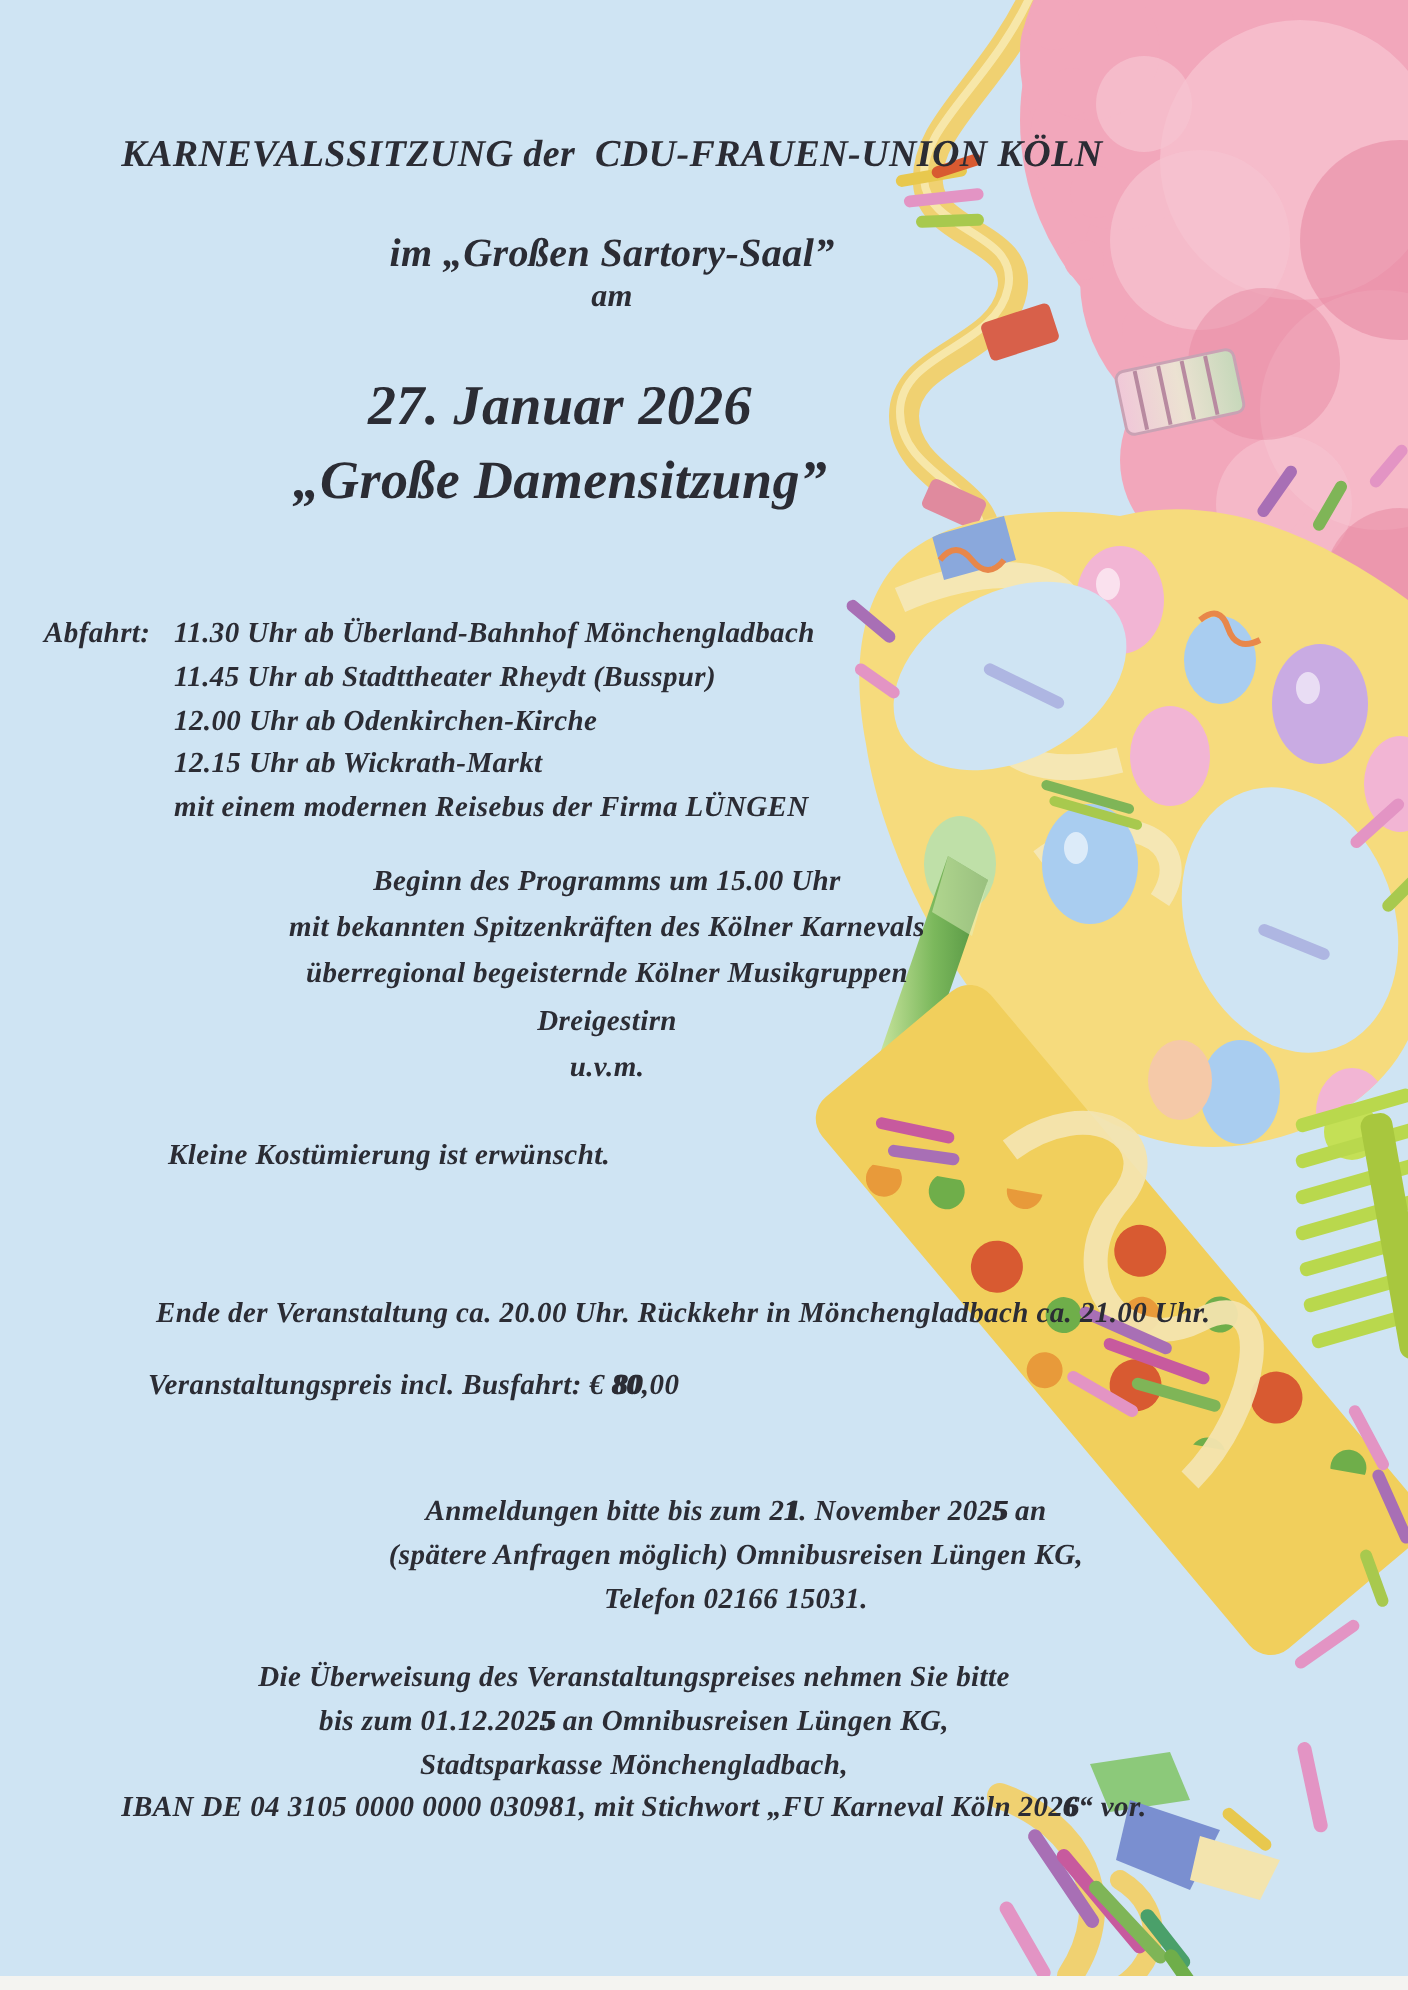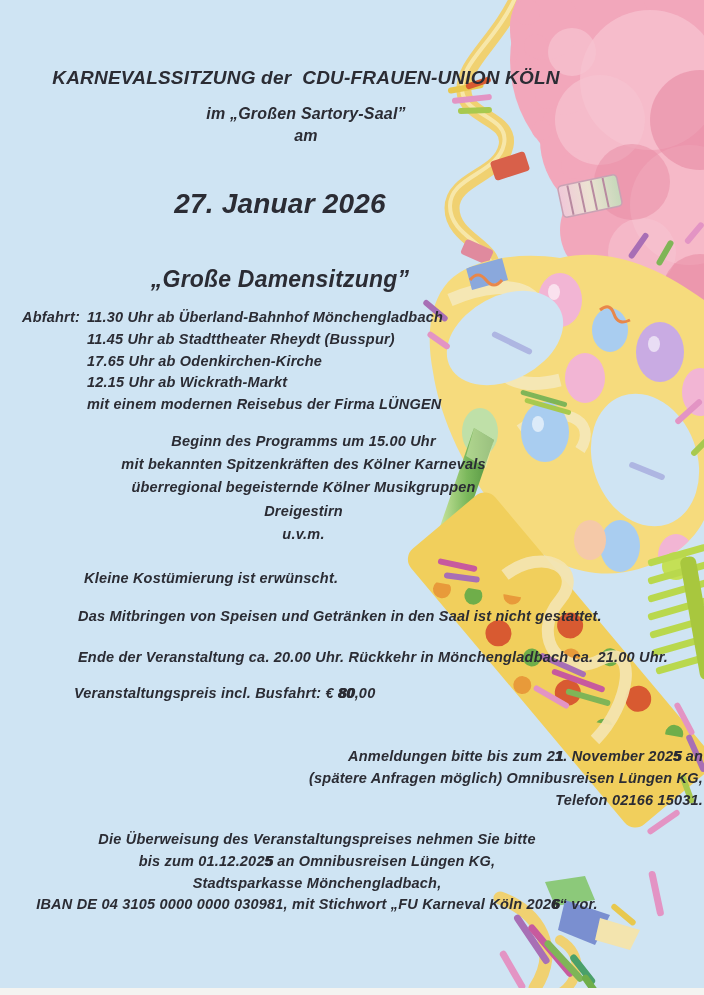--- a/index.html
+++ b/index.html
@@ -1,30 +1,30 @@
 <!DOCTYPE html>
 <html><head>
 <meta charset="utf-8">
 <style>
   html,body{margin:0;padding:0;background:#9fb6c6;}
   .page{
     position:relative;width:704px;height:995px;overflow:hidden;
     background:#cfe4f3;
-    font-family:Liberation Sans, sans-serif;
+    font-family:Liberation Serif, serif;
     color:#2b2c34;
   }
   .decor{position:absolute;left:0;top:0;z-index:1;}
   .txt{position:absolute;z-index:2;font-style:italic;font-weight:bold;letter-spacing:.2px;}
   .center{text-align:center;}
   .ws{white-space:pre-wrap;}
   .h1{font-size:19px;line-height:24px;}
-  .h2{font-size:16px;line-height:24px;margin-top:12px;}
+  .h2{font-size:20px;line-height:24px;margin-top:25px;}
   .h3{font-size:16px;line-height:20px;}
   .date1{font-size:28px;line-height:36px;}
-  .date2{font-size:23px;line-height:36px;margin-top:39px;}
+  .date2{font-size:27px;line-height:36px;}
   .body{font-size:14.5px;line-height:21.8px;}
   .prog{font-size:14.5px;line-height:23.2px;}
   .seg-bold{text-shadow:.9px 0 currentColor,-.45px 0 currentColor;}
   .bottom-edge{position:absolute;left:0;bottom:0;width:704px;height:7px;background:#f4f4f1;z-index:3;}
 </style>
 </head>
 <body>
 
 <div class="page">
 
@@ -219,40 +219,39 @@
 
   <div class="txt center" style="left:0;top:186px;width:560px;">
     <div class="date1">27. Januar 2026</div>
     <div class="date2">„Große Damensitzung”</div>
   </div>
 
   <div class="txt body" style="left:22px;top:307px;">Abfahrt:</div>
   <div class="txt body" style="left:87px;top:307px;">
     <div>11.30 Uhr ab Überland-Bahnhof Mönchengladbach</div>
     <div>11.45 Uhr ab Stadttheater Rheydt (Busspur)</div>
-    <div>17.65 Uhr ab Odenkirchen-Kirche</div>
+    <div>12.00 Uhr ab Odenkirchen-Kirche</div>
     <div>12.15 Uhr ab Wickrath-Markt</div>
     <div>mit einem modernen Reisebus der Firma LÜNGEN</div>
   </div>
 
   <div class="txt prog center" style="left:0;top:430px;width:607px;">
     <div>Beginn des Programms um 15.00 Uhr</div>
     <div>mit bekannten Spitzenkräften des Kölner Karnevals</div>
     <div>überregional begeisternde Kölner Musikgruppen</div>
     <div>Dreigestirn</div>
     <div>u.v.m.</div>
   </div>
 
   <div class="txt body" style="left:84px;top:568px;">Kleine Kostümierung ist erwünscht.</div>
-  <div class="txt body" style="left:78px;top:606px;">Das Mitbringen von Speisen und Getränken in den Saal ist nicht gestattet.</div>
   <div class="txt body" style="left:78px;top:647px;">Ende der Veranstaltung ca. 20.00 Uhr. Rückkehr in Mönchengladbach ca. 21.00 Uhr.</div>
 
   <div class="txt body" style="left:74px;top:683px;"><span>Veranstaltungspreis incl. Busfahrt: € </span><span class="seg-bold">80</span><span>,00</span></div>
 
-  <div class="txt body center" style="left:33px;top:745px;width:670px;line-height:22px;text-align:right;">
+  <div class="txt body center" style="left:33px;top:745px;width:670px;line-height:22px;">
     <div><span>Anmeldungen bitte bis zum 2</span><span class="seg-bold">1</span><span>. November 202</span><span class="seg-bold">5</span><span> an</span></div>
     <div><span>(spätere Anfragen möglich) Omnibusreisen Lüngen KG,</span></div>
     <div><span>Telefon 02166 15031.</span></div>
   </div>
 
   <div class="txt body center" style="left:0;top:829px;width:634px;line-height:21.8px;">
     <div><span>Die Überweisung des Veranstaltungspreises nehmen Sie bitte</span></div>
     <div><span>bis zum 01.12.202</span><span class="seg-bold">5</span><span> an Omnibusreisen Lüngen KG,</span></div>
     <div><span>Stadtsparkasse Mönchengladbach,</span></div>
     <div><span>IBAN DE 04 3105 0000 0000 030981, mit Stichwort „FU Karneval Köln 202</span><span class="seg-bold">6</span><span>“ vor.</span></div>

